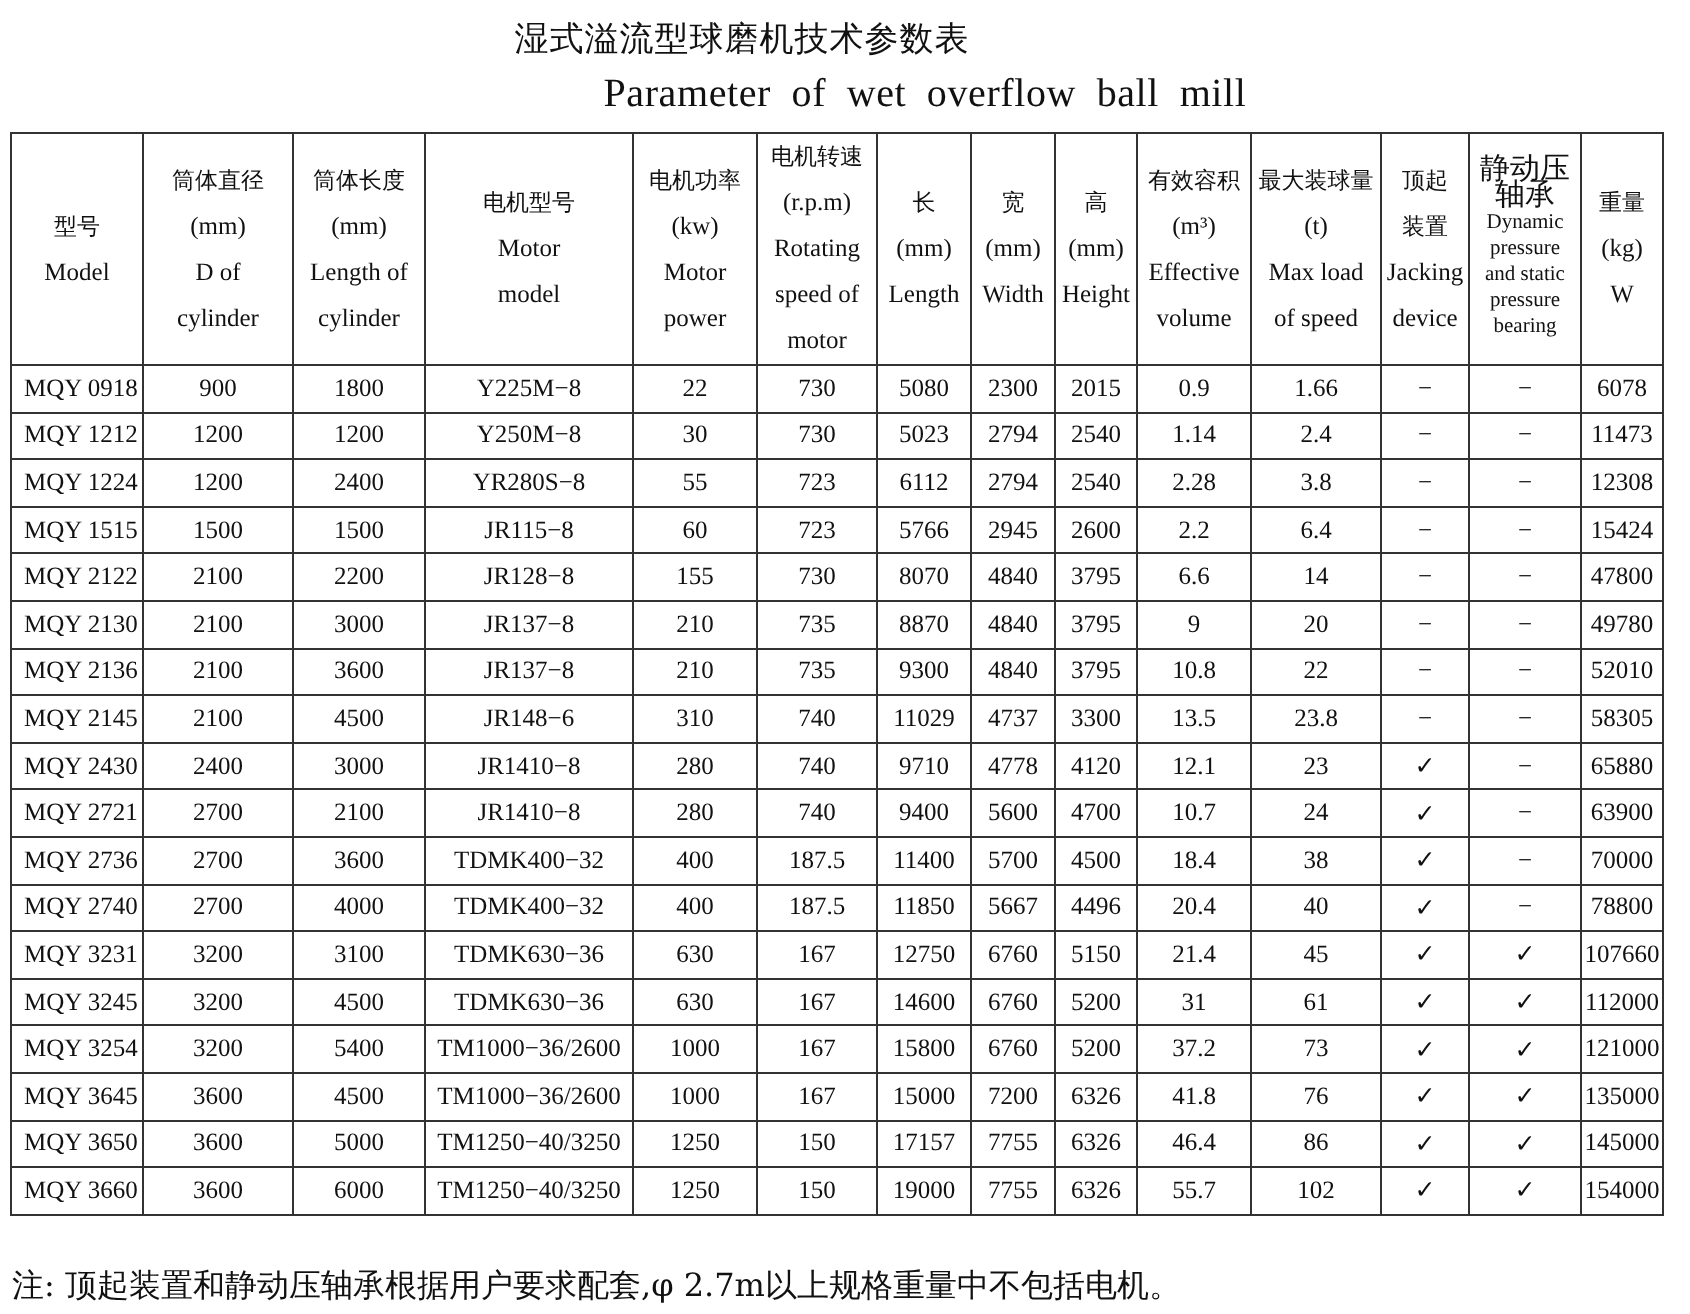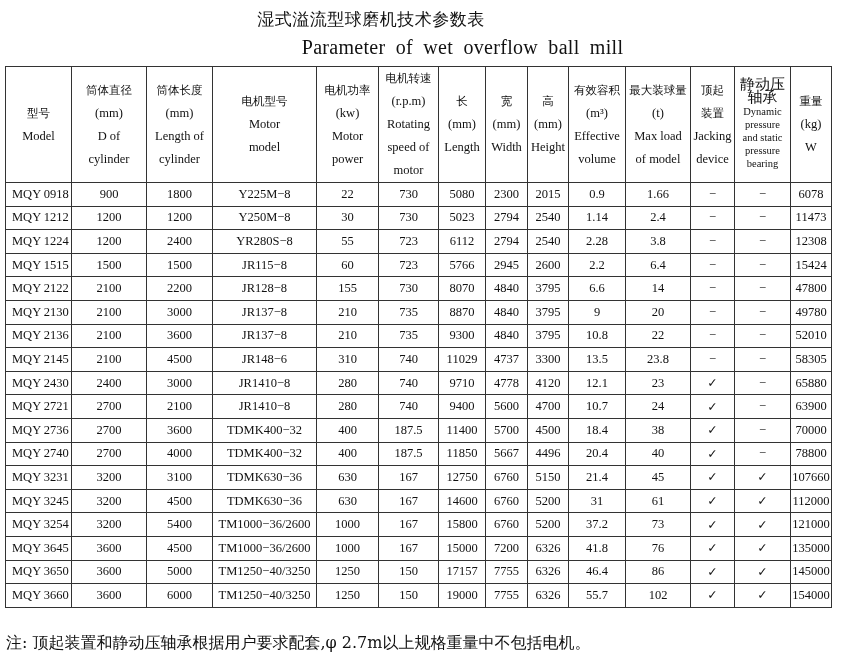--- a/index.html
+++ b/index.html
@@ -100,21 +100,21 @@
         <th>
           <div class="cn">有效容积</div>
           <div>(m³)</div>
           <div>Effective</div>
           <div>volume</div>
         </th>
         <th>
           <div class="cn">最大装球量</div>
           <div>(t)</div>
           <div>Max load</div>
-          <div>of model</div>
+          <div>of speed</div>
         </th>
         <th>
           <div class="cn">顶起</div>
           <div class="cn">装置</div>
           <div>Jacking</div>
           <div>device</div>
         </th>
         <th class="small">
           <div class="cn">静动压</div>
           <div class="cn">轴承</div>

